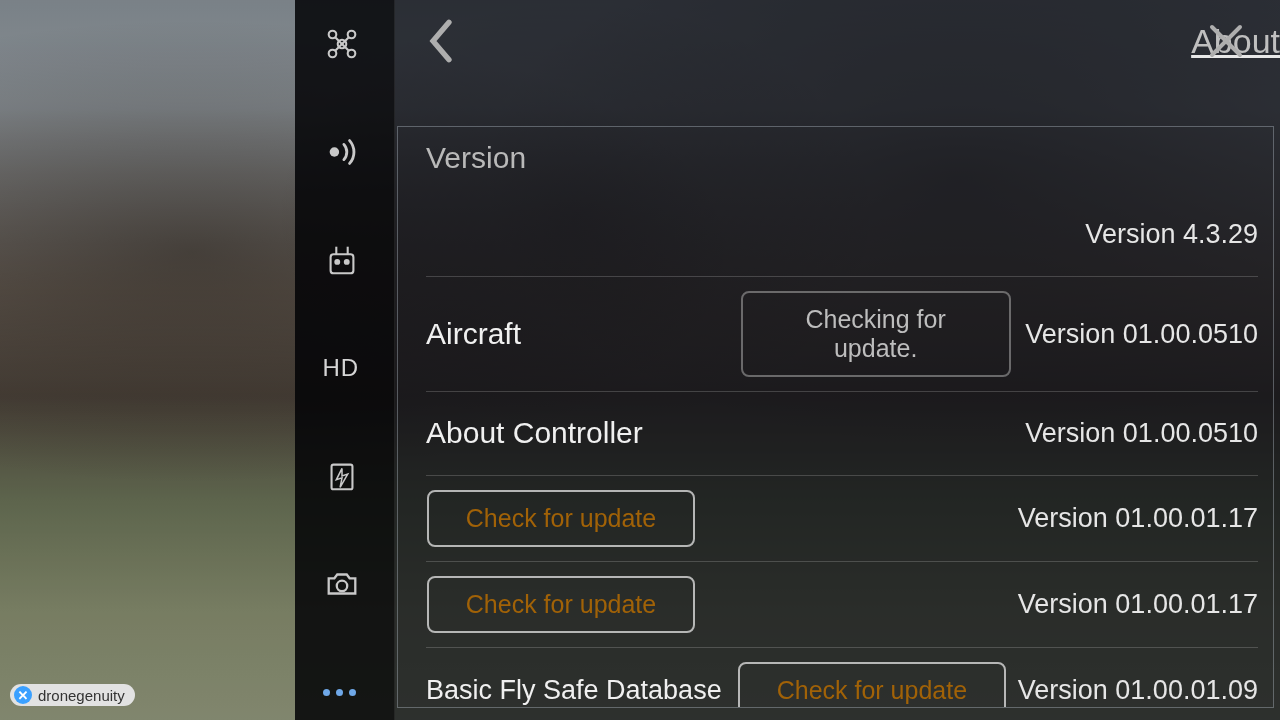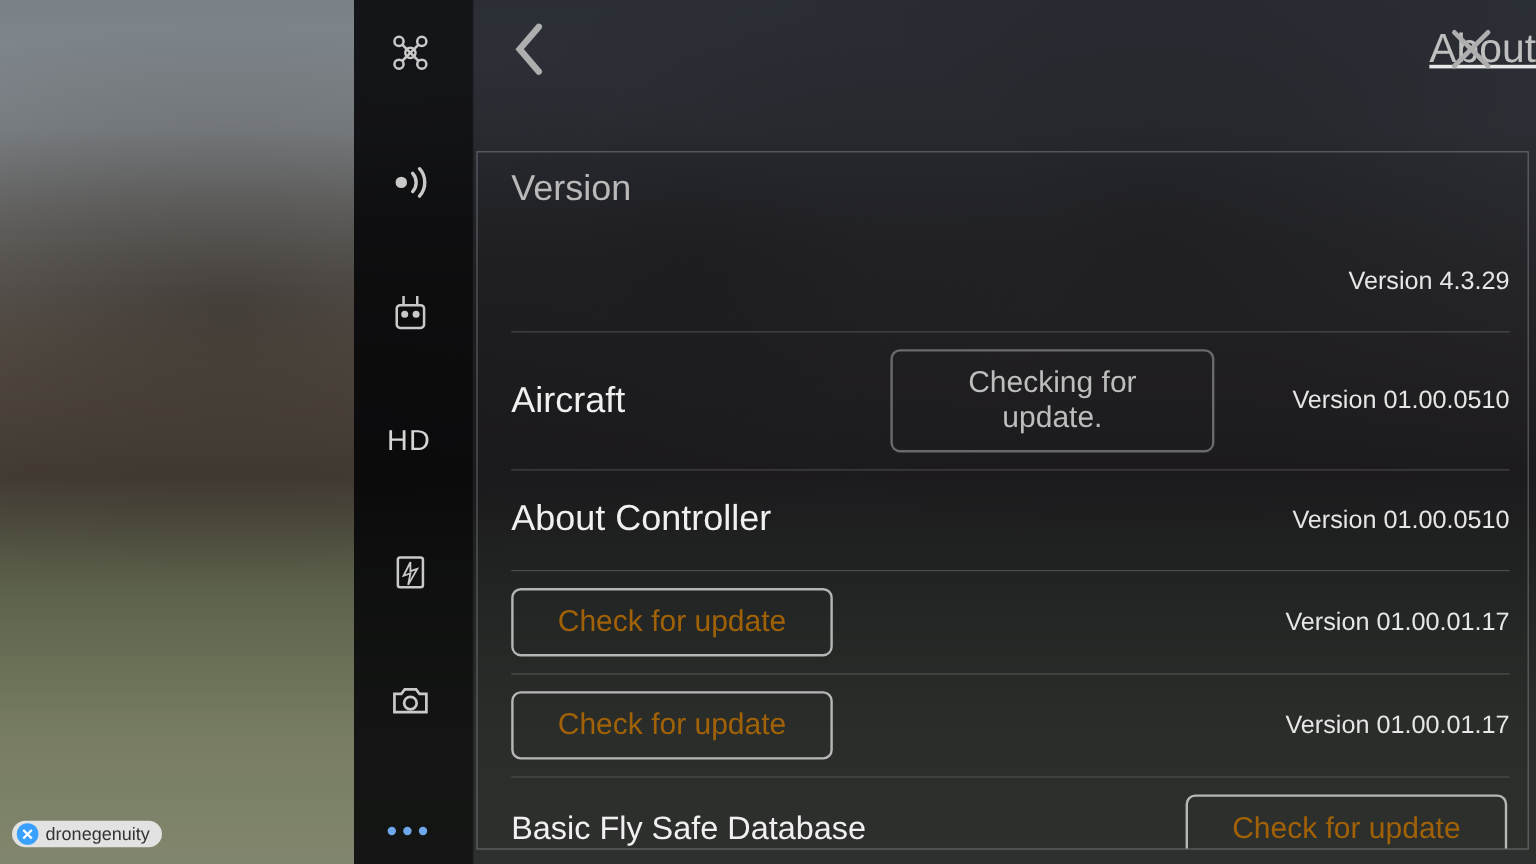--- a/index.html
+++ b/index.html
@@ -76,24 +76,24 @@
   min-height: 84px; padding: 14px 0;
   border-bottom: 1px solid rgba(255,255,255,0.18);
 }
 .row.short { min-height: 72px; }
 .row .label {
   font-size: 30px; color: #f0f0f0; font-weight: 400; line-height: 1.15;
   max-width: 300px; flex: 0 0 300px;
 }
 .row .label.small { font-size: 27px; }
 .row .version {
-  font-size: 21px; color: #e6e6e6; white-space: nowrap; text-align: right;
+  font-size: 27px; color: #e6e6e6; white-space: nowrap; text-align: right;
   min-width: 230px;
 }
-.row .btn-col { flex: 0 0 270px; display: flex; }
+.row .btn-col { flex: 0 0 270px; display: flex; justify-content: center; }
 .check-btn {
   border: 2px solid rgba(230,230,230,0.75);
   border-radius: 8px;
   background: transparent;
   color: #a16207;
   font-size: 25px;
   padding: 12px 22px;
   min-width: 268px; text-align: center;
   cursor: pointer;
   font-family: inherit;
@@ -227,20 +227,21 @@
       <button class="check-btn">Check for update</button>
     </div>
     <div class="version">Version 01.00.01.17</div>
   </div>
 
   <div class="row short">
     <div class="label small">Basic Fly Safe Database</div>
     <div class="btn-col">
       <button class="check-btn">Check for update</button>
     </div>
+    <div class="version">Version 01.00.01.09</div>
   </div>
 
   <div class="footer-row">Flight Controller Serial Number</div>
 </div>
 
 <div class="wm">
   <span class="x">✕</span>
   <span>dronegenuity</span>
 </div>
 

